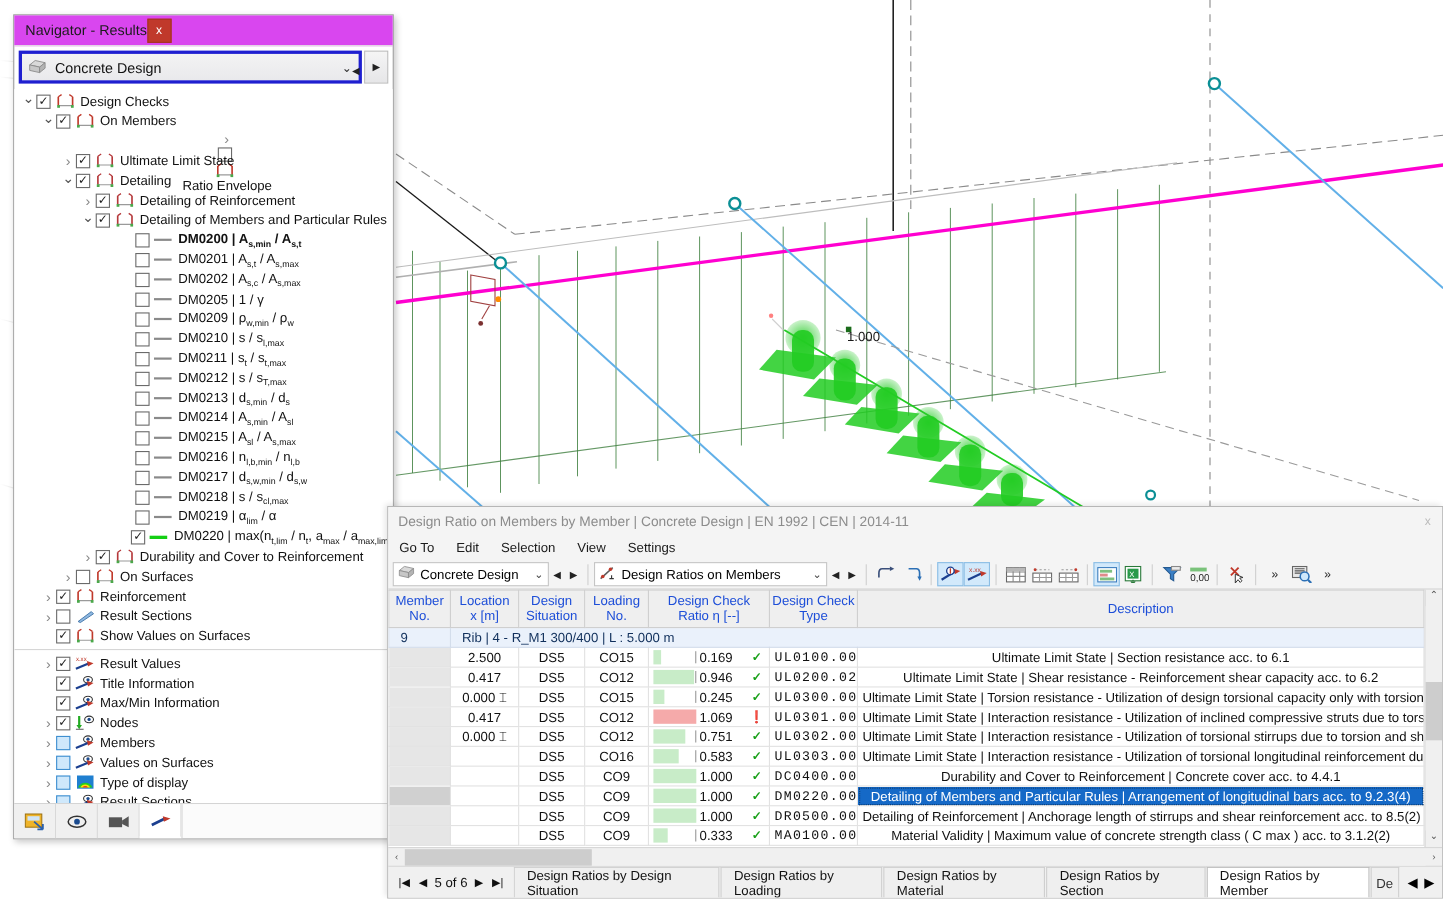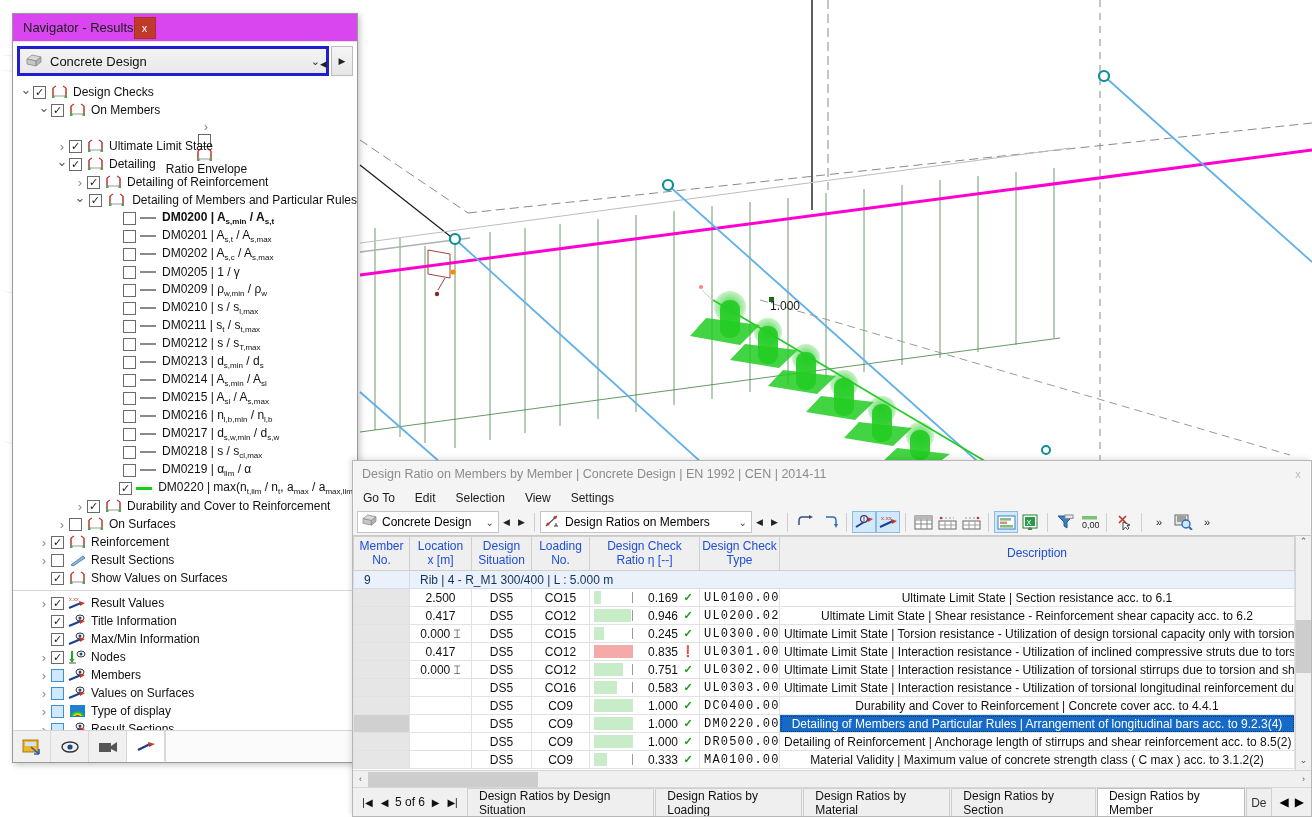--- a/index.html
+++ b/index.html
@@ -153,21 +153,21 @@
   tr.grouprow td { background:#eaf1fb; color:#11305c; border-color:#d3ddeb; text-align:left; padding-left:10px;}
   td.code { font-family:"Liberation Mono", monospace; letter-spacing:1.2px; text-align:center; font-size:11.5px;}
   td.desc { text-align:center; padding-left:5px; }
   td.desc.sel { background:#1569c7; color:#fff; outline:1px dotted #0b3b70; outline-offset:-2px;}
 
   .ratiocell { display:flex; align-items:center; height:16px; gap:3px; }
   .bar-track { flex:1; height:13px; position:relative; }
   .bar-fill { position:absolute; left:0; top:0; bottom:0; background:#c8ecc8; }
   .bar-fill.red { background:#f5aaaa; }
   .bar-tick { position:absolute; right:0; top:1px; bottom:1px; width:1px; background:#9a9a9a;}
-  .ratioval { width:42px; text-align:right; font-size:12px;}
+  .ratioval { width:42px; text-align:left; font-size:12px;}
   .ratioicon { width:14px; text-align:center; font-size:11px; }
   .ok { color:#18a018; font-weight:bold; }
   .bad { color:#d01010; font-weight:bold; }
 
   .vscroll {
     width:16px; background:#f0f0f0; border-left:1px solid #d4d4d4;
     display:flex; flex-direction:column; align-items:center;
   }
   .vs-btn { height:15px; font-size:9px; color:#555; }
   .vs-track { flex:1; width:15px; background:#f0f0f0; position:relative;}
@@ -427,21 +427,21 @@
             <svg width="17" height="14" viewBox="0 0 17 14">
      <path d="M2 11 L2 3 M15 11 L15 3" stroke="#b5383a" stroke-width="1.5"></path>
      <path d="M2 3 L5 1 M15 3 L12 1" stroke="#b5383a" stroke-width="1.2"></path>
      <path d="M2 11 H15" stroke="#9a9a9a" stroke-width="1"></path>
      <rect x="1" y="10.5" width="2.5" height="2.5" fill="#4aa84a"></rect>
      <rect x="13.5" y="10.5" width="2.5" height="2.5" fill="#4aa84a"></rect>
             </svg>
           </span>
           <span class="lbl">Detailing of Reinforcement</span>
         </div>
-        <div class="tree-row" style="padding-left: 60px; justify-content: space-between;">
+        <div class="tree-row" style="padding-left: 60px;">
           <span class="tw open"></span>
           <span class="cb checked"></span>
           <span class="ic">
             <svg width="17" height="14" viewBox="0 0 17 14">
      <path d="M2 11 L2 3 M15 11 L15 3" stroke="#b5383a" stroke-width="1.5"></path>
      <path d="M2 3 L5 1 M15 3 L12 1" stroke="#b5383a" stroke-width="1.2"></path>
      <path d="M2 11 H15" stroke="#9a9a9a" stroke-width="1"></path>
      <rect x="1" y="10.5" width="2.5" height="2.5" fill="#4aa84a"></rect>
      <rect x="13.5" y="10.5" width="2.5" height="2.5" fill="#4aa84a"></rect>
             </svg>
@@ -990,21 +990,21 @@
               <tr>
                 <td class="memno"></td>
                 <td class="num">0.417</td>
                 <td class="num">DS5</td>
                 <td class="num">CO12</td>
                 <td>
                   <div class="ratiocell">
                     <div class="bar-track">
                       <div class="bar-fill red" style="width:100%"></div>
                     </div>
-                    <span class="ratioval">0.835</span>
+                    <span class="ratioval">1.069</span>
                     <span class="ratioicon bad">❗</span>
                   </div>
                 </td>
                 <td class="code">UL0301.00</td>
                 <td class="desc">Ultimate Limit State | Interaction resistance - Utilization of inclined compressive struts due to torsion an</td>
               </tr>
               <tr>
                 <td class="memno"></td>
                 <td class="num">0.000 ⌶</td>
                 <td class="num">DS5</td>

